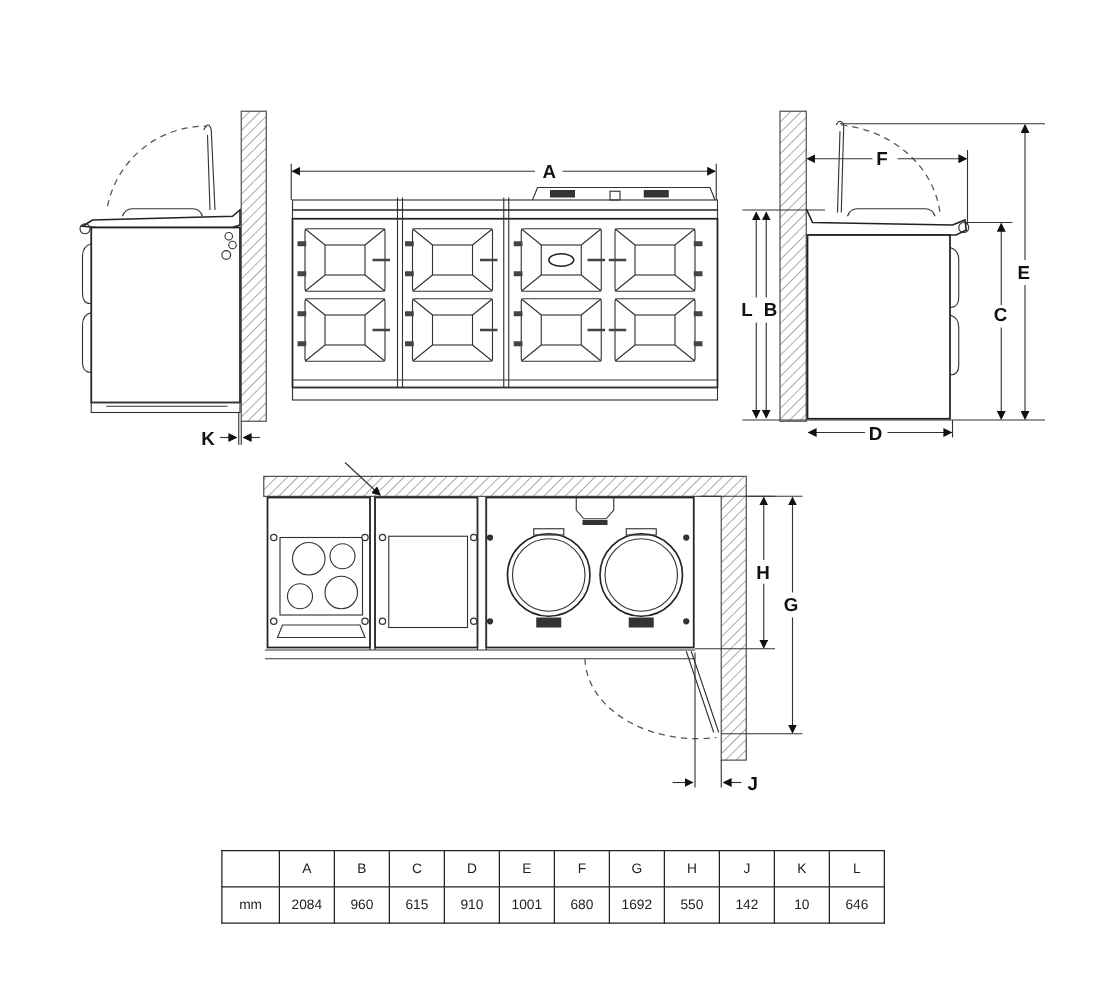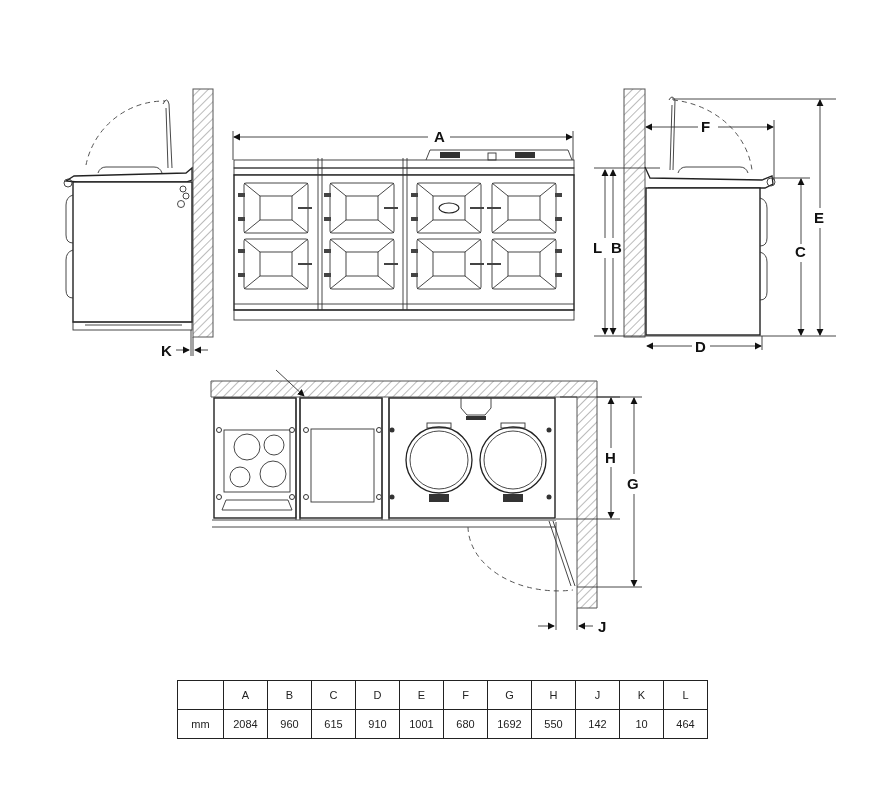--- a/index.html
+++ b/index.html
@@ -301,16 +301,16 @@
     <td class="cell">2084</td>
     <td class="cell">960</td>
     <td class="cell">615</td>
     <td class="cell">910</td>
     <td class="cell">1001</td>
     <td class="cell">680</td>
     <td class="cell">1692</td>
     <td class="cell">550</td>
     <td class="cell">142</td>
     <td class="cell">10</td>
-    <td class="cell">464</td>
+    <td class="cell">646</td>
   </tr>
 </tbody>
   </table>
 
 </body></html>

